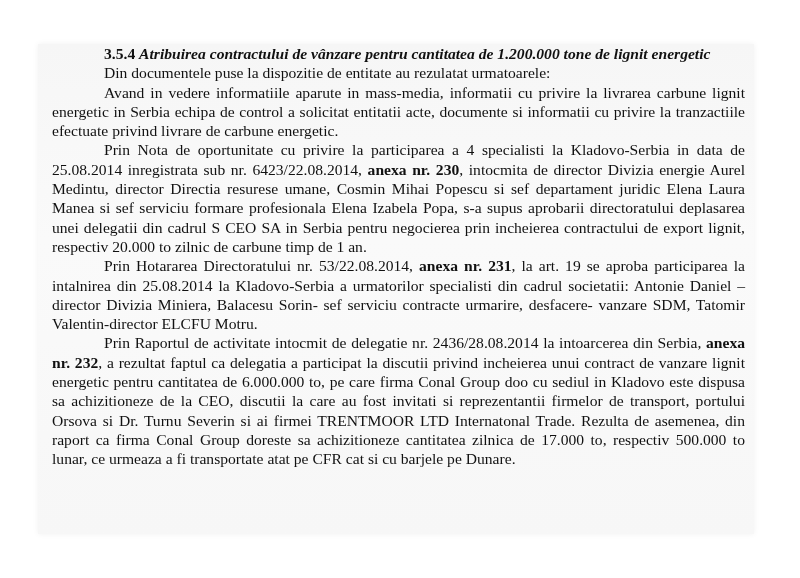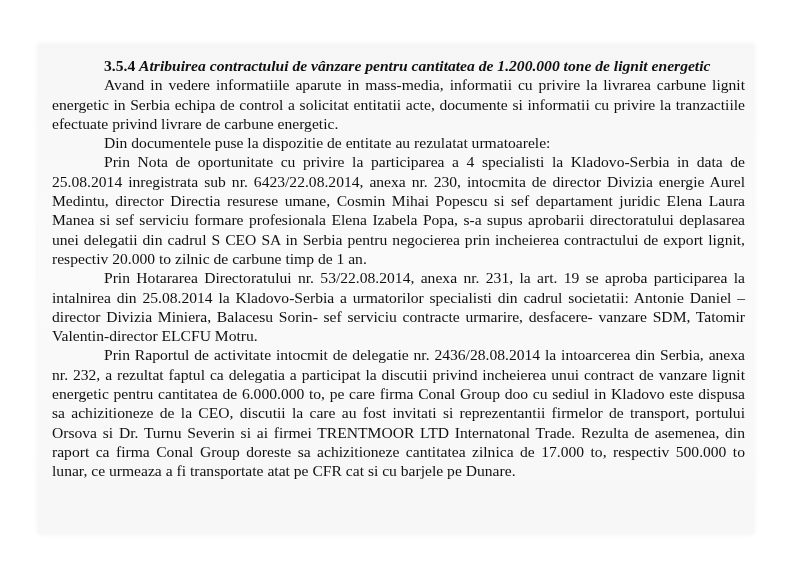--- a/index.html
+++ b/index.html
@@ -3,41 +3,41 @@
 <meta charset="utf-8">
 <style>
   html, body { margin: 0; padding: 0; background: #ffffff; }
   body { width: 800px; height: 578px; position: relative; overflow: hidden; }
   .paper {
     position: absolute; left: 38px; top: 44px; width: 716px; height: 490px;
     background: linear-gradient(180deg, #f6f6f6 0%, #fafafa 40%, #f7f7f7 100%);
     box-shadow: 0 0 6px rgba(0,0,0,0.06);
   }
   .doc {
-    position: absolute; left: 52px; top: 56px; width: 693px;
+    position: absolute; left: 52px; top: 44px; width: 693px;
     font-family: "Liberation Serif", serif; font-size: 15.6px; line-height: 19.3px;
     color: #111; text-align: justify;
   }
   .doc p { margin: 0; }
   .heading { font-weight: bold; text-indent: 52px; }
   .heading .num { font-style: normal; }
   .heading .title { font-style: italic; }
   .indent { text-indent: 52px; }
-  .b { font-weight: normal; }
+  .b { font-weight: bold; }
   .u { text-decoration-color: #e0141e; text-decoration-thickness: 2.5px; text-underline-offset: 3px; }
   .last { text-align: left; }
 </style>
 </head>
 <body>
 
 <div class="paper"></div>
 
 <div class="doc">
   <p class="heading">
     <span class="num">3.5.4</span>
     <span class="title">Atribuirea contractului de vânzare pentru cantitatea de 1.200.000 tone de lignit energetic</span>
   </p>
+  <p class="indent">Din documentele puse la dispozitie de entitate au rezulatat urmatoarele:</p>
   <p class="indent">Avand in vedere informatiile aparute in mass-media, informatii cu privire la livrarea carbune lignit energetic in Serbia echipa de control a solicitat entitatii acte, documente si informatii cu privire la tranzactiile efectuate privind livrare de carbune energetic.</p>
-  <p class="indent">Din documentele puse la dispozitie de entitate au rezulatat urmatoarele:</p>
   <p class="indent"><span>Prin Nota de oportunitate cu privire la participarea a 4 specialisti la Kladovo-Serbia in data de 25.08.2014 inregistrata sub nr. 6423/22.08.2014, </span><span class="b">anexa nr. 230</span><span>, intocmita de director Divizia energie Aurel Medintu, director Directia resurese umane, Cosmin Mihai Popescu si sef departament juridic Elena Laura Manea si sef serviciu formare profesionala Elena Izabela Popa, </span><span class="u">s-a supus aprobarii directoratului deplasarea unei delegatii din cadrul S CEO SA in Serbia pentru negocierea prin incheierea contractului de export lignit, respectiv 20.000 to zilnic de carbune timp de 1 an.</span></p>
   <p class="indent"><span>Prin Hotararea Directoratului nr. 53/22.08.2014, </span><span class="b">anexa nr. 231</span><span>, la art. 19 se aproba participarea la intalnirea din 25.08.2014 la Kladovo-Serbia a urmatorilor specialisti din cadrul societatii: Antonie Daniel –director Divizia Miniera, Balacesu Sorin- sef serviciu contracte urmarire, desfacere- vanzare SDM, Tatomir Valentin-director ELCFU Motru.</span></p>
   <p class="indent last" style="text-align: justify;"><span>Prin Raportul de activitate intocmit de delegatie nr. 2436/28.08.2014 la intoarcerea din Serbia, </span><span class="b">anexa nr. 232</span><span>, a rezultat faptul ca delegatia a participat la discutii privind </span><span class="u">incheierea unui contract de vanzare lignit energetic pentru cantitatea de 6.000.000 to,</span><span> pe care firma Conal Group doo cu sediul in Kladovo este dispusa sa achizitioneze de la CEO, discutii la care au fost invitati si reprezentantii firmelor de transport, portului Orsova si Dr. Turnu Severin si ai firmei TRENTMOOR LTD Internatonal Trade. Rezulta de asemenea, din raport ca </span><span class="u">firma Conal Group doreste sa achizitioneze cantitatea zilnica de 17.000 to, respectiv 500.000 to lunar,</span><span> ce urmeaza a fi transportate atat pe CFR cat si cu barjele pe Dunare.</span></p>
 </div>
 
 </body></html>

